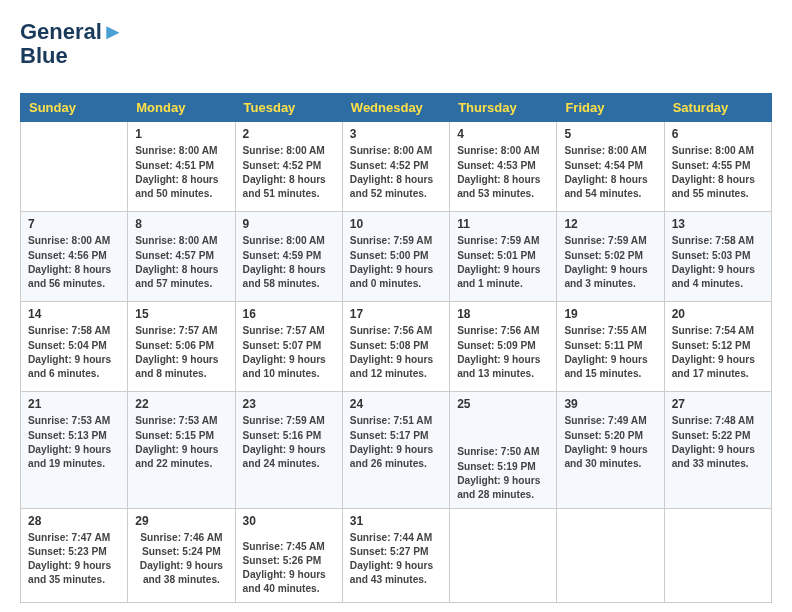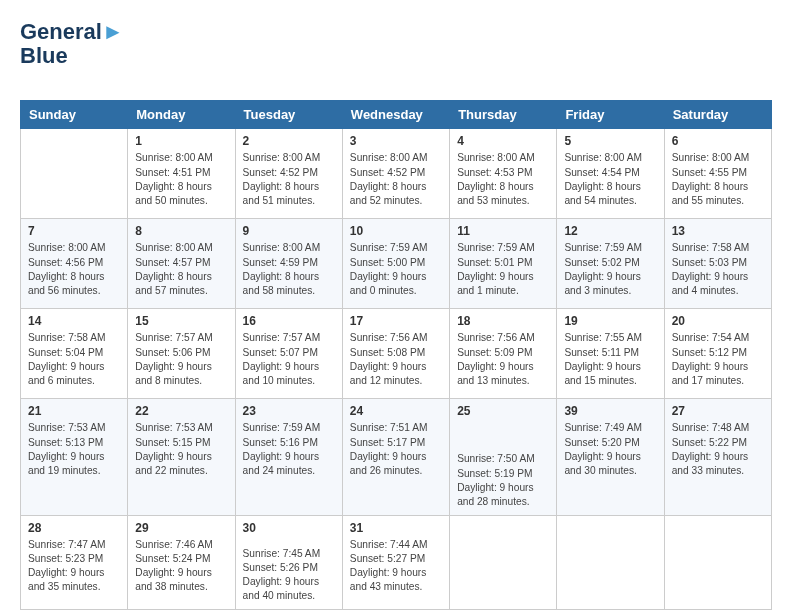--- a/index.html
+++ b/index.html
@@ -7,21 +7,21 @@
       font-family: Arial, sans-serif;
       background: #fff;
       width: 792px;
       min-height: 612px;
       padding: 20px;
     }
     .header {
       display: flex;
       justify-content: space-between;
       align-items: center;
-      margin-bottom: 32px;
+      margin-bottom: 25px;
     }
     .logo {
       display: flex;
       align-items: center;
     }
     .logo-text {
       font-size: 22px;
       font-weight: bold;
       color: #1a3a5c;
       line-height: 1.1;
@@ -41,21 +41,21 @@
       font-size: 14px;
       color: #555;
     }
     table {
       width: 100%;
       border-collapse: collapse;
       table-layout: fixed;
     }
     thead tr th {
       background: #2e6da4;
-      color: #ffffff;
+      color: #fde047;
       text-align: left;
       padding: 6px 8px;
       font-size: 13px;
       font-weight: bold;
       border: 1px solid #2e6da4;
     }
     tbody tr td {
       vertical-align: top;
       padding: 5px 7px;
       border: 1px solid #ccc;
@@ -73,20 +73,21 @@
       font-size: 12px;
       font-weight: bold;
       color: #333;
       display: block;
       margin-bottom: 3px;
     }
     .cell-text {
       font-size: 10.2px;
       line-height: 1.4;
       color: #444;
+      font-weight: bold;
     }
     .empty-cell {
       background: #fff !important;
     }
   </style>
 </head>
 <body>
 
 <div class="header">
   <div class="logo">
@@ -316,21 +317,21 @@
       <tr>
         <td>
           <span class="day-number">28</span>
           <div class="cell-text" style="white-space: pre-line;">Sunrise: 7:47 AM
 Sunset: 5:23 PM
 Daylight: 9 hours
 and 35 minutes.</div>
         </td>
         <td>
           <span class="day-number">29</span>
-          <div class="cell-text" style="white-space: pre-line;">Sunrise: 7:46 AM
+          <div class="cell-text" style="white-space: pre-line; text-align: center;">Sunrise: 7:46 AM
 Sunset: 5:24 PM
 Daylight: 9 hours
 and 38 minutes.</div>
         </td>
         <td>
           <span class="day-number">30</span>
           <div class="cell-text" style="white-space: pre-line; margin-top: 12px;">Sunrise: 7:45 AM
 Sunset: 5:26 PM
 Daylight: 9 hours
 and 40 minutes.</div>

